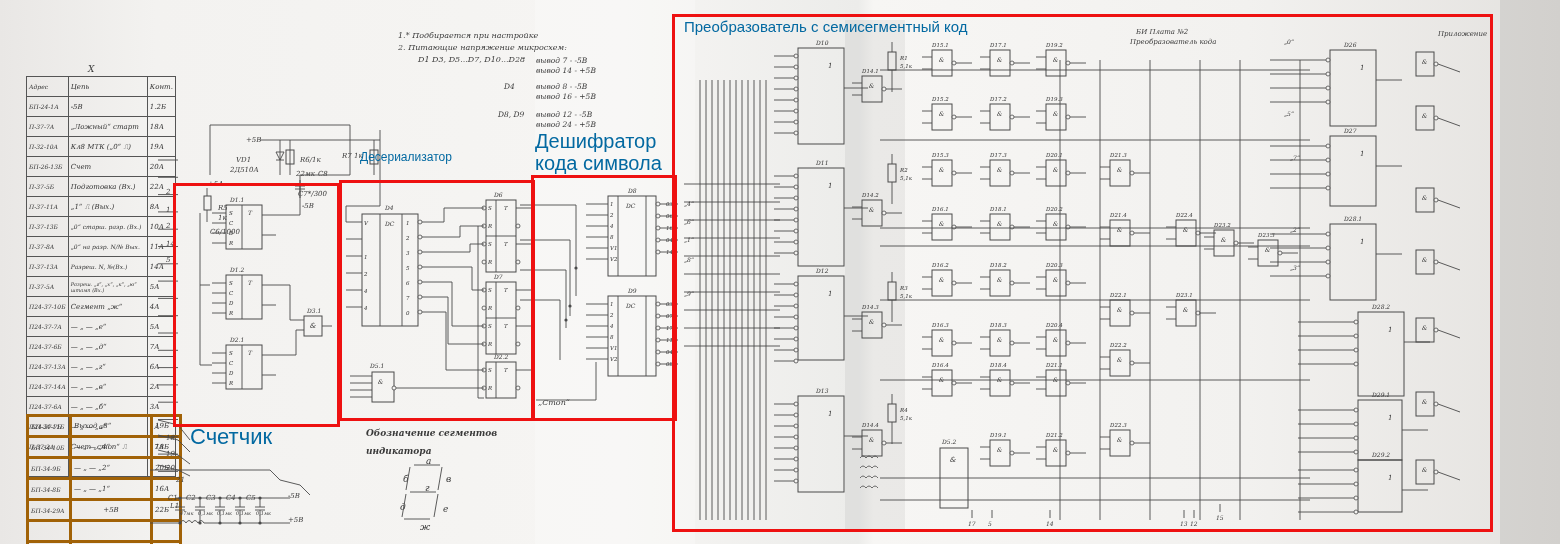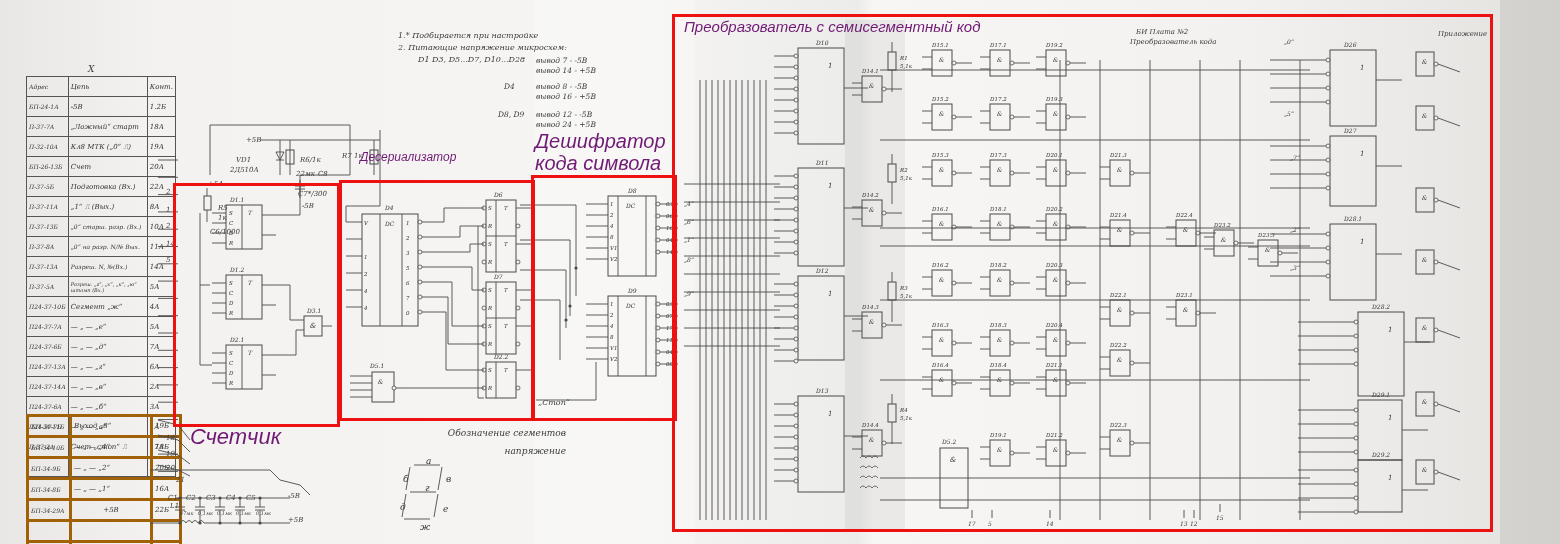--- a/index.html
+++ b/index.html
@@ -15,22 +15,22 @@
   .addr-table td.k{width:22px;}
   .addr-table tr.gap td{height:19px;}
   .addr-table2{position:absolute;left:26px;top:414px;border-collapse:collapse;font-size:7px;}
   .addr-table2 td{border:3px solid #a16207;height:18px;padding:0 2px;white-space:nowrap;font-family:"DejaVu Serif",serif;font-style:italic;color:#333;}
   .addr-table2 td.a{width:36px;font-size:6px;}
   .addr-table2 td.c{width:74px;}
   .addr-table2 td.k{width:22px;}
   .notes{position:absolute;left:398px;top:30px;font-size:8px;line-height:12px;}
   .pinnotes{position:absolute;font-size:7.5px;line-height:10px;}
   .redbox{position:absolute;border:3px solid #ee1111;box-sizing:border-box;}
-  .lbl{position:absolute;font-family:"Liberation Sans",sans-serif;color:#701a75;white-space:nowrap;font-style:italic;}
-  .legend-title{position:absolute;left:366px;top:424px;font-size:9px;text-align:right;width:200px;line-height:18px;}
+  .lbl{position:absolute;font-family:"Liberation Sans",sans-serif;color:#0369a1;white-space:nowrap;}
+  .legend-title{position:absolute;left:366px;top:424px;font-size:9px;text-align:left;width:200px;line-height:18px;font-weight:bold;}
   .seg{position:absolute;font-size:9px;}
   .small{position:absolute;font-size:7px;}
 </style>
 </head>
 <body>
 
 <div class="paper"></div>
 <div class="shade" style="left:535px;top:0;width:160px;height:544px;background:rgba(255,255,255,0.25);"></div>
 <div class="shade" style="left:845px;top:20px;width:60px;height:510px;background:rgba(0,0,0,0.05);"></div>
 <div class="shade" style="left:1500px;top:0;width:60px;height:544px;background:rgba(0,0,0,0.08);"></div>
@@ -235,21 +235,21 @@
 <div class="small hand" style="left:217px;top:510px;font-size:5px;">0,1мк</div>
 <div class="small hand" style="left:226px;top:494px;">C4</div>
 <div class="small hand" style="left:236px;top:510px;font-size:5px;">0,1мк</div>
 <div class="small hand" style="left:246px;top:494px;">C5</div>
 <div class="small hand" style="left:256px;top:510px;font-size:5px;">0,1мк</div>
 <div class="small hand" style="left:288px;top:492px;">-5В</div>
 <div class="small hand" style="left:288px;top:516px;">+5В</div>
 
 <div class="legend-title hand">
   <div>Обозначение сегментов</div>
-  <div>напряжение</div>
+  <div>индикатора</div>
 </div>
 <div class="seg hand" style="left:426px;top:456px;">а</div>
 <div class="seg hand" style="left:403px;top:474px;">б</div>
 <div class="seg hand" style="left:446px;top:474px;">в</div>
 <div class="seg hand" style="left:425px;top:483px;">г</div>
 <div class="seg hand" style="left:400px;top:502px;">д</div>
 <div class="seg hand" style="left:443px;top:504px;">е</div>
 <div class="seg hand" style="left:420px;top:522px;">ж</div>
 
 <div class="small hand" style="left:538px;top:398px;font-size:8px;">„Стоп“</div>

